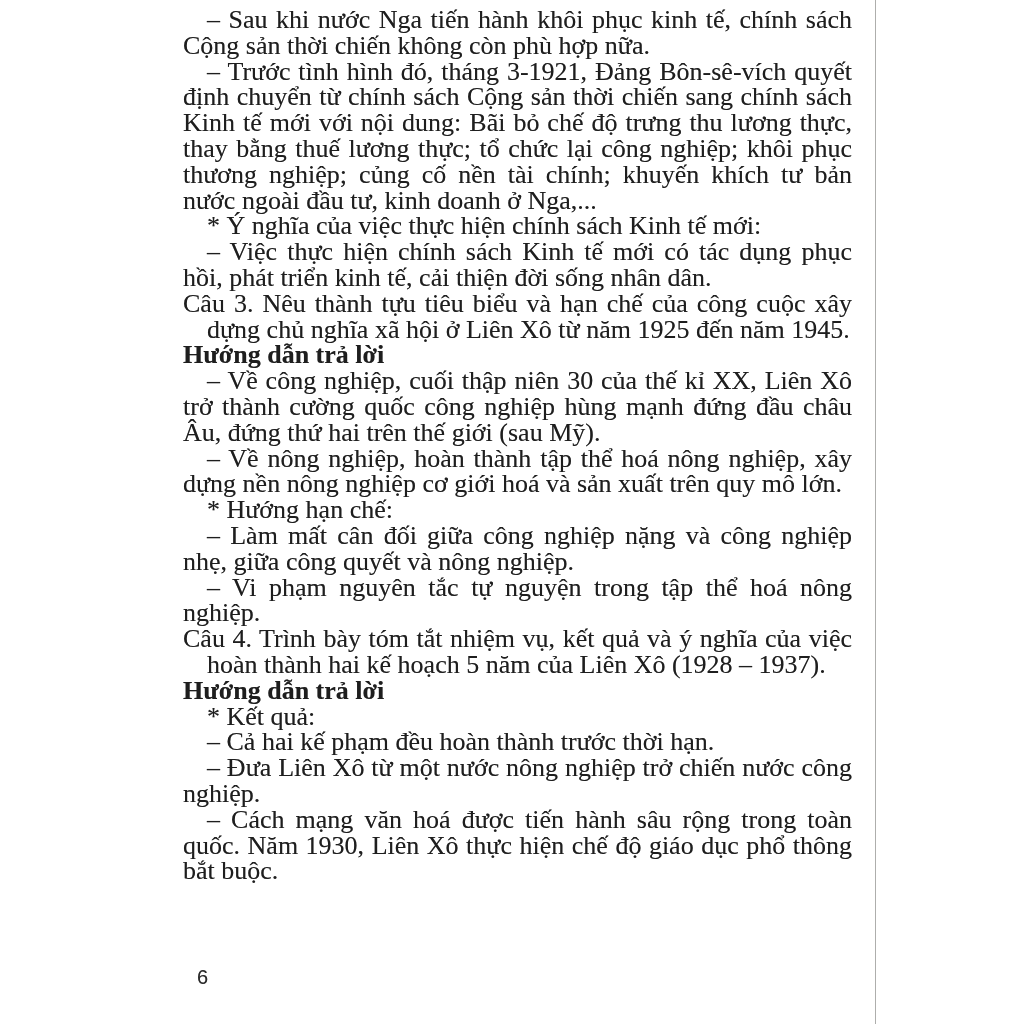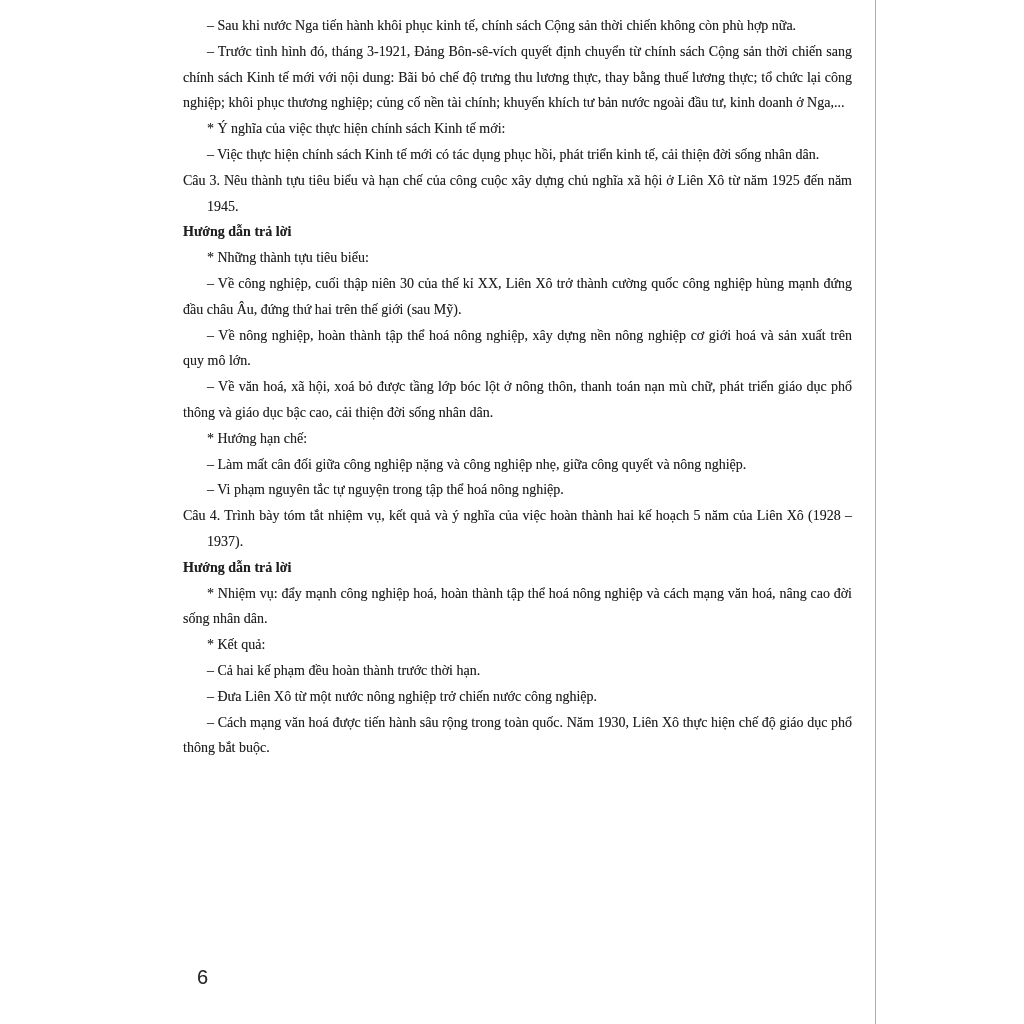--- a/index.html
+++ b/index.html
@@ -11,23 +11,23 @@
     position: relative;
     width: 1024px;
     height: 1024px;
     background: #ffffff;
     overflow: hidden;
     font-family: "Liberation Serif", "DejaVu Serif", serif;
   }
   .text-block {
     position: absolute;
     left: 183px;
-    top: 13px;
+    top: 7px;
     width: 669px;
-    font-size: 14px;
+    font-size: 26px;
     line-height: 25.8px;
     color: #1e1e1e;
     text-align: justify;
     text-shadow: 0 0 0.6px rgba(30,30,30,0.45);
   }
   .text-block p {
     margin: 0;
     padding: 0;
   }
   p.body {
@@ -64,30 +64,27 @@
 <body>
 
 <div class="page" style="background: rgb(255, 255, 255);">
   <div class="text-block" id="text-block" style="color: rgb(30, 30, 30);">
       <p class="body">– Sau khi nước Nga tiến hành khôi phục kinh tế, chính sách Cộng sản thời chiến không còn phù hợp nữa.</p>
       <p class="body">– Trước tình hình đó, tháng 3-1921, Đảng Bôn-sê-vích quyết định chuyển từ chính sách Cộng sản thời chiến sang chính sách Kinh tế mới với nội dung: Bãi bỏ chế độ trưng thu lương thực, thay bằng thuế lương thực; tổ chức lại công nghiệp; khôi phục thương nghiệp; củng cố nền tài chính; khuyến khích tư bản nước ngoài đầu tư, kinh doanh ở Nga,...</p>
       <p class="body">* Ý nghĩa của việc thực hiện chính sách Kinh tế mới:</p>
       <p class="body">– Việc thực hiện chính sách Kinh tế mới có tác dụng phục hồi, phát triển kinh tế, cải thiện đời sống nhân dân.</p>
       <p class="question">Câu 3. Nêu thành tựu tiêu biểu và hạn chế của công cuộc xây dựng chủ nghĩa xã hội ở Liên Xô từ năm 1925 đến năm 1945.</p>
       <p class="guide">Hướng dẫn trả lời</p>
-      <p class="body">* Những thành tựu tiêu biểu:</p>
       <p class="body">– Về công nghiệp, cuối thập niên 30 của thế kỉ XX, Liên Xô trở thành cường quốc công nghiệp hùng mạnh đứng đầu châu Âu, đứng thứ hai trên thế giới (sau Mỹ).</p>
       <p class="body">– Về nông nghiệp, hoàn thành tập thể hoá nông nghiệp, xây dựng nền nông nghiệp cơ giới hoá và sản xuất trên quy mô lớn.</p>
-      <p class="body">– Về văn hoá, xã hội, xoá bỏ được tầng lớp bóc lột ở nông thôn, thanh toán nạn mù chữ, phát triển giáo dục phổ thông và giáo dục bậc cao, cải thiện đời sống nhân dân.</p>
       <p class="body">* Hướng hạn chế:</p>
       <p class="body">– Làm mất cân đối giữa công nghiệp nặng và công nghiệp nhẹ, giữa công quyết và nông nghiệp.</p>
       <p class="body">– Vi phạm nguyên tắc tự nguyện trong tập thể hoá nông nghiệp.</p>
       <p class="question">Câu 4. Trình bày tóm tắt nhiệm vụ, kết quả và ý nghĩa của việc hoàn thành hai kế hoạch 5 năm của Liên Xô (1928 – 1937).</p>
       <p class="guide">Hướng dẫn trả lời</p>
-      <p class="body">* Nhiệm vụ: đẩy mạnh công nghiệp hoá, hoàn thành tập thể hoá nông nghiệp và cách mạng văn hoá, nâng cao đời sống nhân dân.</p>
       <p class="body">* Kết quả:</p>
       <p class="body">– Cả hai kế phạm đều hoàn thành trước thời hạn.</p>
       <p class="body">– Đưa Liên Xô từ một nước nông nghiệp trở chiến nước công nghiệp.</p>
       <p class="body">– Cách mạng văn hoá được tiến hành sâu rộng trong toàn quốc. Năm 1930, Liên Xô thực hiện chế độ giáo dục phổ thông bắt buộc.</p>
     </div>
   <div class="page-number">6</div>
   <div class="edge-line" style="background: rgb(174, 174, 172);"></div>
 </div>
 
 </body></html>

